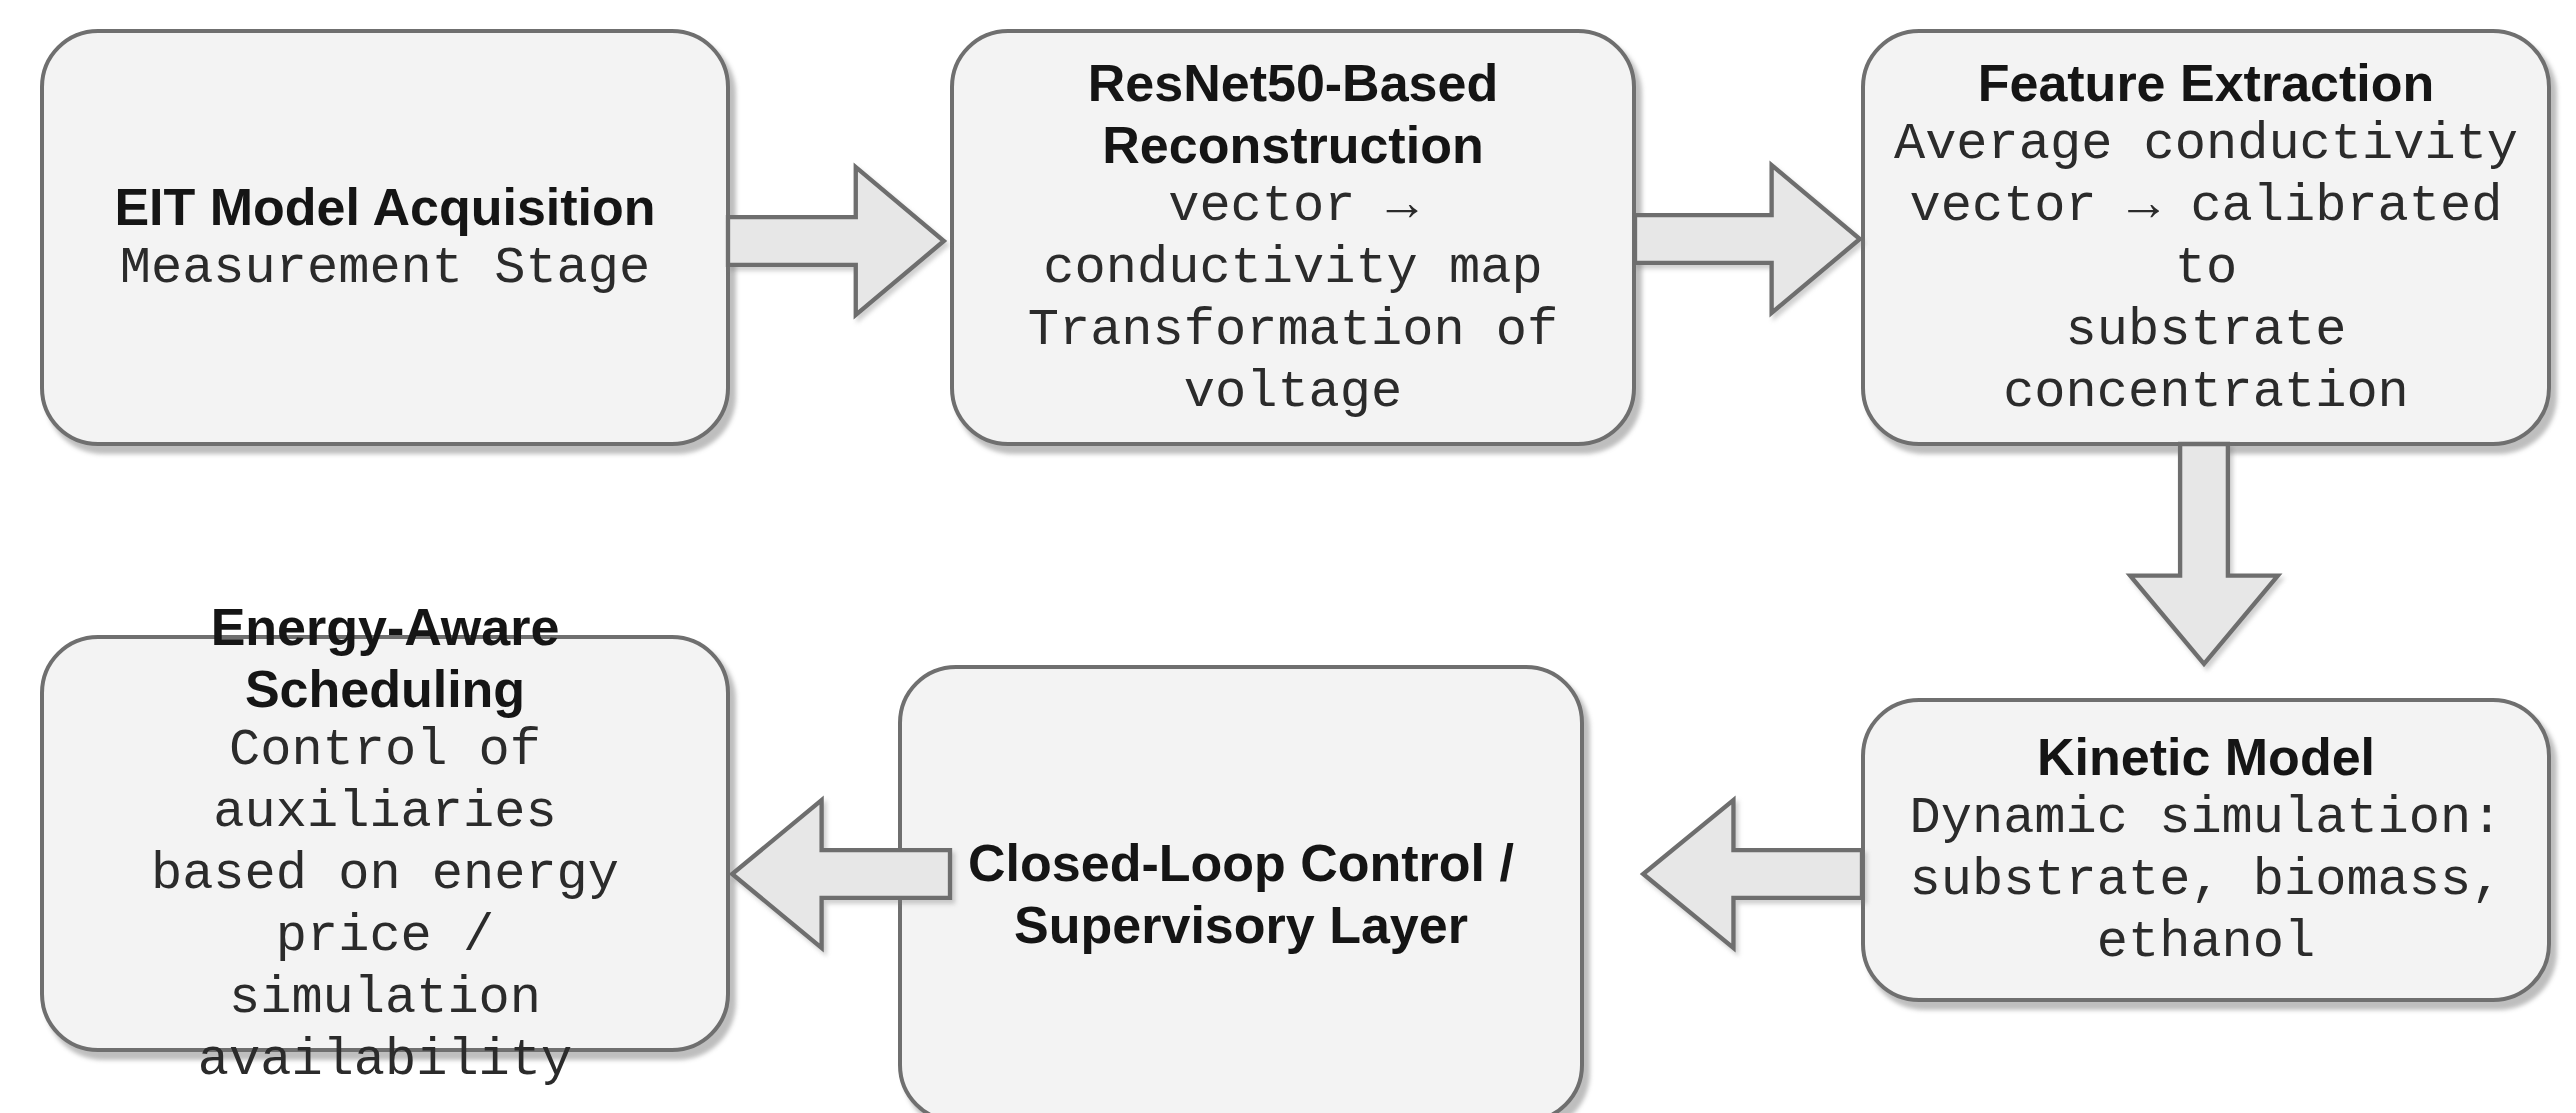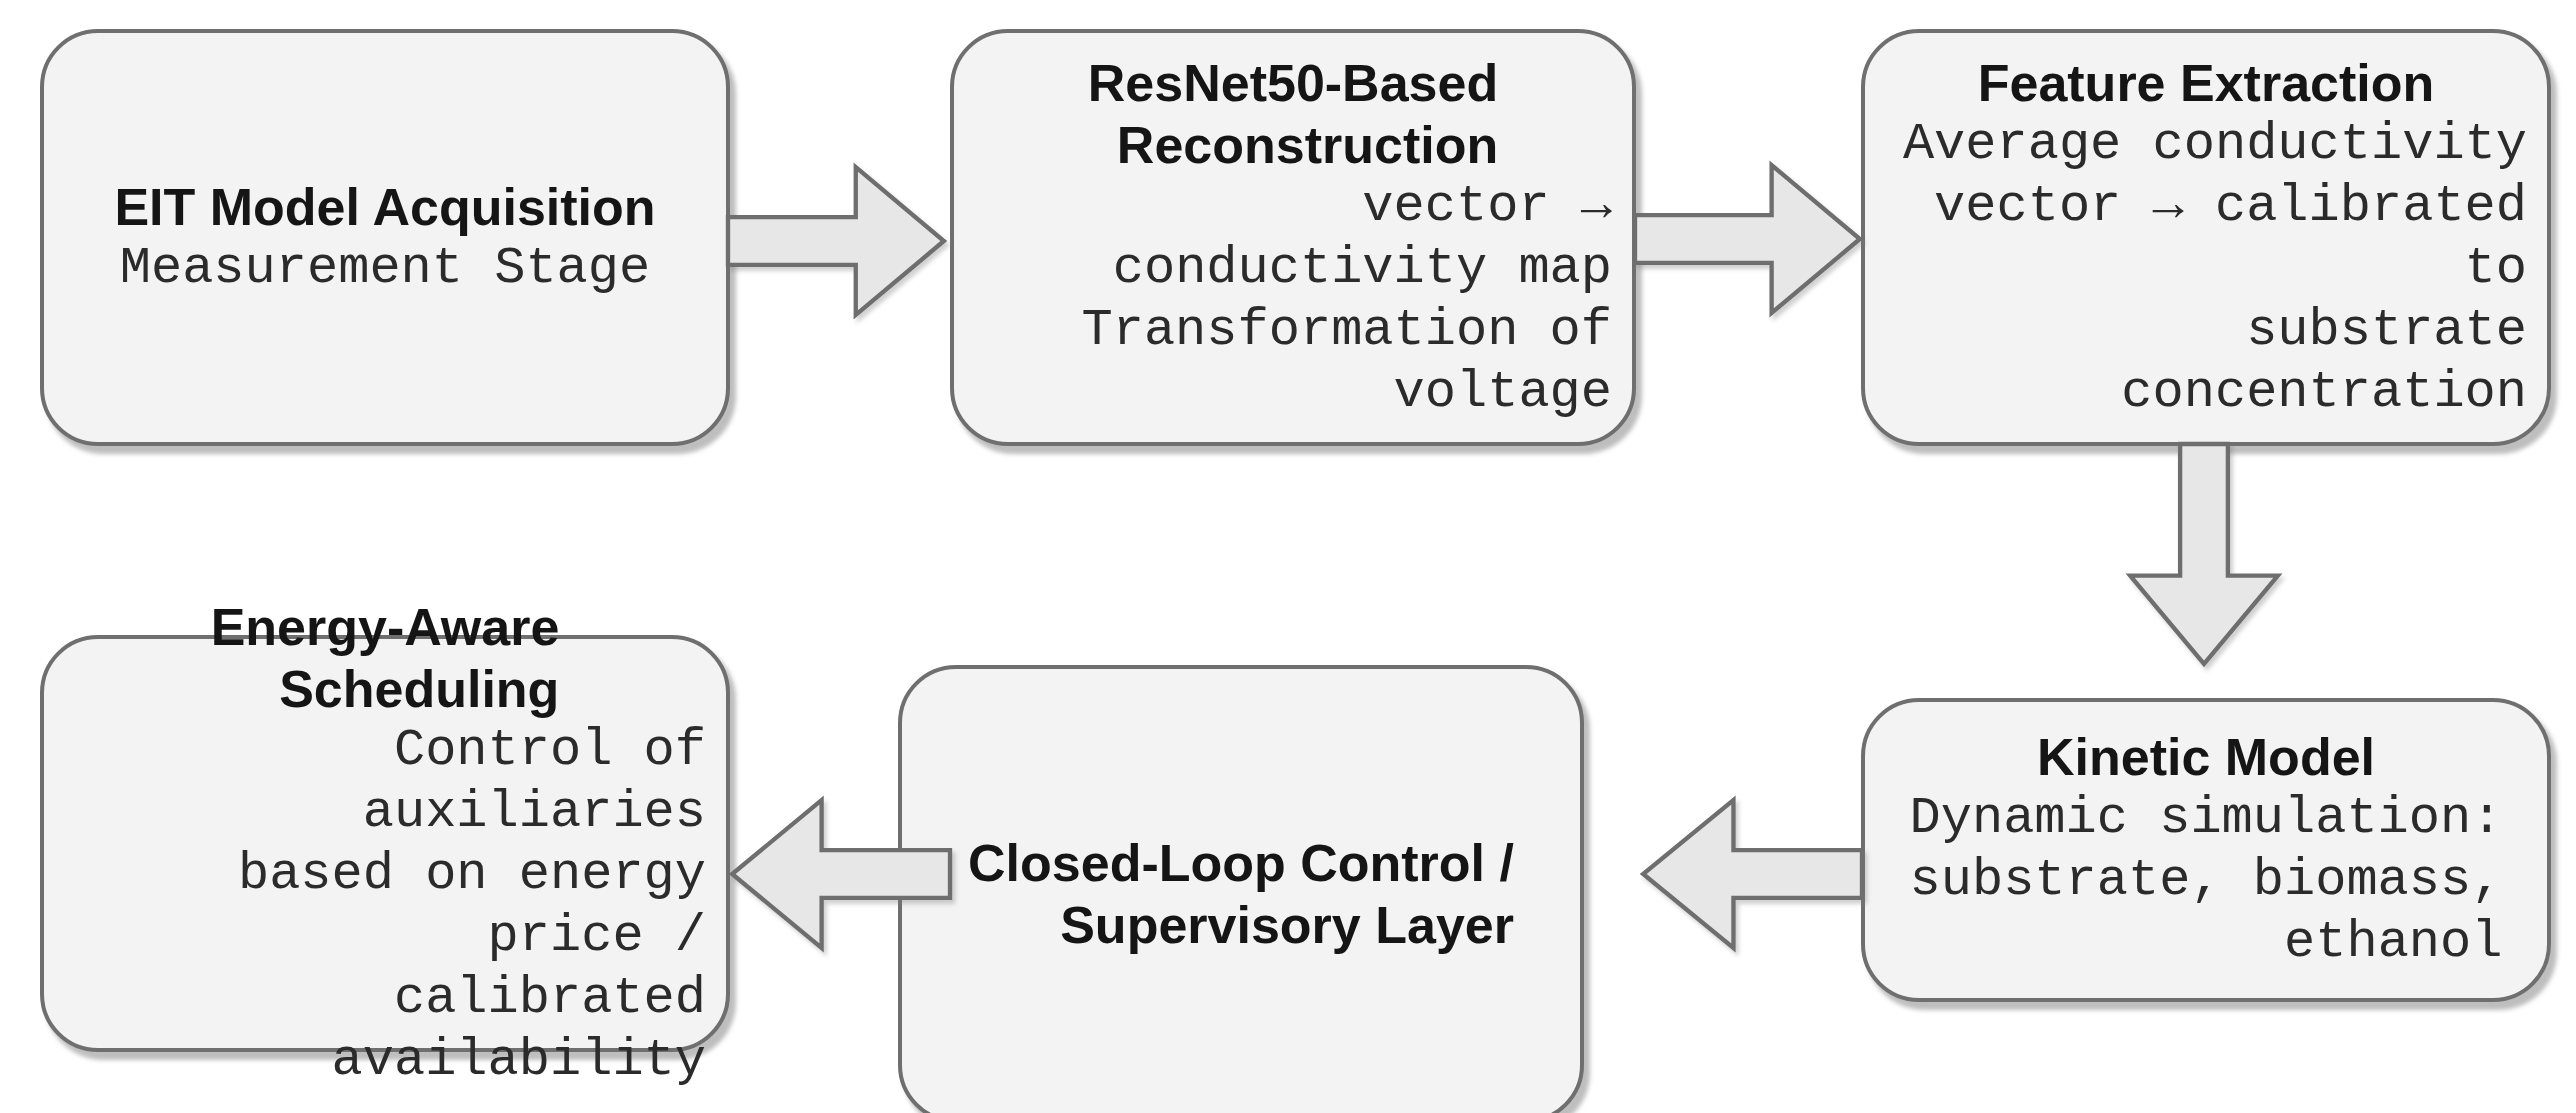--- a/index.html
+++ b/index.html
@@ -15,21 +15,21 @@
     font-family:"Liberation Sans","DejaVu Sans",sans-serif;
   }
   .canvas{position:absolute;inset:0;}
   .flow-box{
     position:absolute;
     background:var(--box-fill);
     border:4.3px solid var(--box-border);
     border-radius:58px;
     box-shadow:5.8px 7.2px 4.3px rgba(110,110,110,0.45);
     display:flex;flex-direction:column;justify-content:center;align-items:center;
-    text-align:right;
+    text-align:center;
     padding:14.5px 20px;
   }
   .box-title{
     font-size:52px;line-height:62px;font-weight:bold;color:var(--title-color);
   }
   .box-body{
     font-size:52px;line-height:62px;font-weight:normal;color:var(--body-color);font-family:Liberation Mono, monospace;
   }
   .arrow{position:absolute;}
   .arrow svg{display:block;width:100%;height:100%;overflow:visible;
@@ -73,21 +73,21 @@
   </div>
 
   <div class="flow-box" style="left:40px;top:635px;width:690px;height:417px">
     <div class="box-title">
         <div>Energy-Aware</div>
         <div>Scheduling</div>
       </div>
     <div class="box-body">
         <div>Control of auxiliaries</div>
         <div>based on energy price /</div>
-        <div>calibrated availability</div>
+        <div>simulation availability</div>
       </div>
   </div>
 
   <div class="flow-box" style="left:898px;top:665px;width:686px;height:458px">
     <div class="box-title">
         <div>Closed-Loop Control /</div>
         <div>Supervisory Layer</div>
       </div>
   </div>
 

